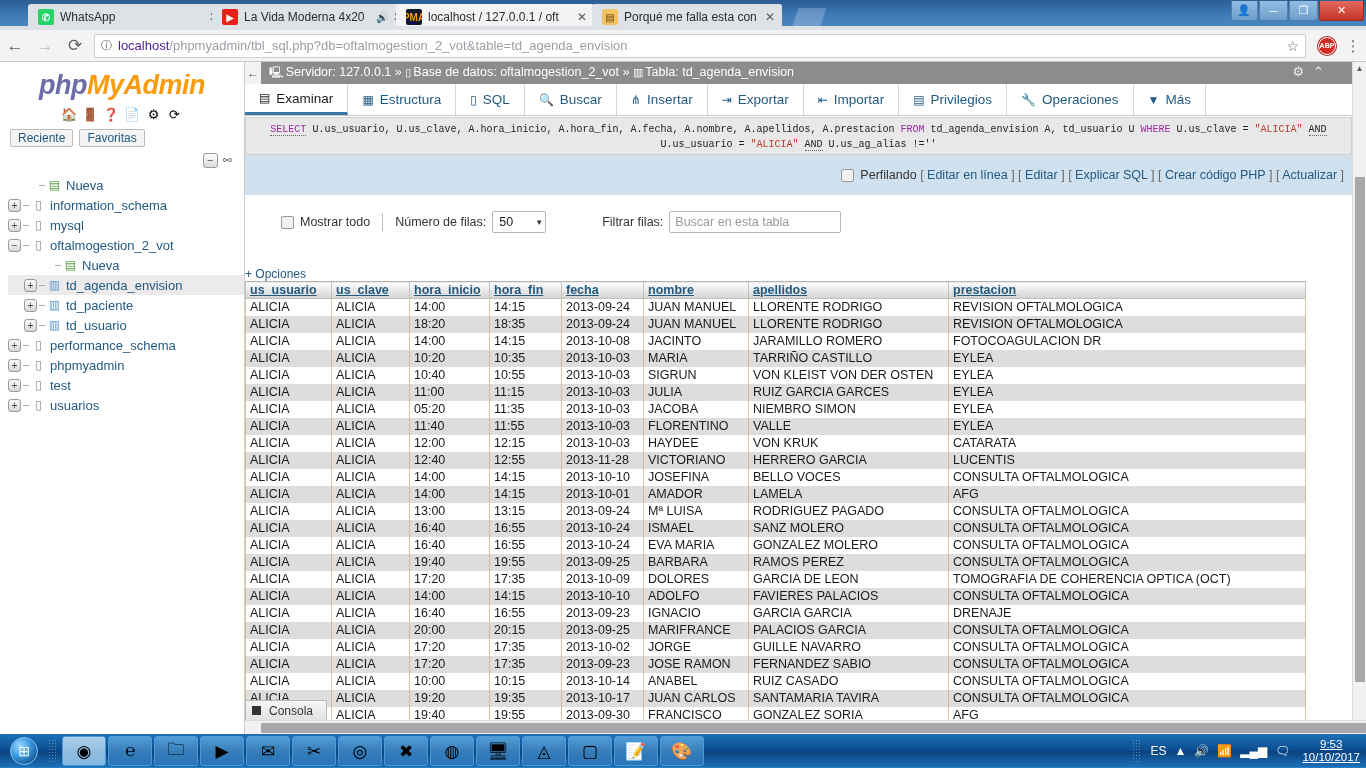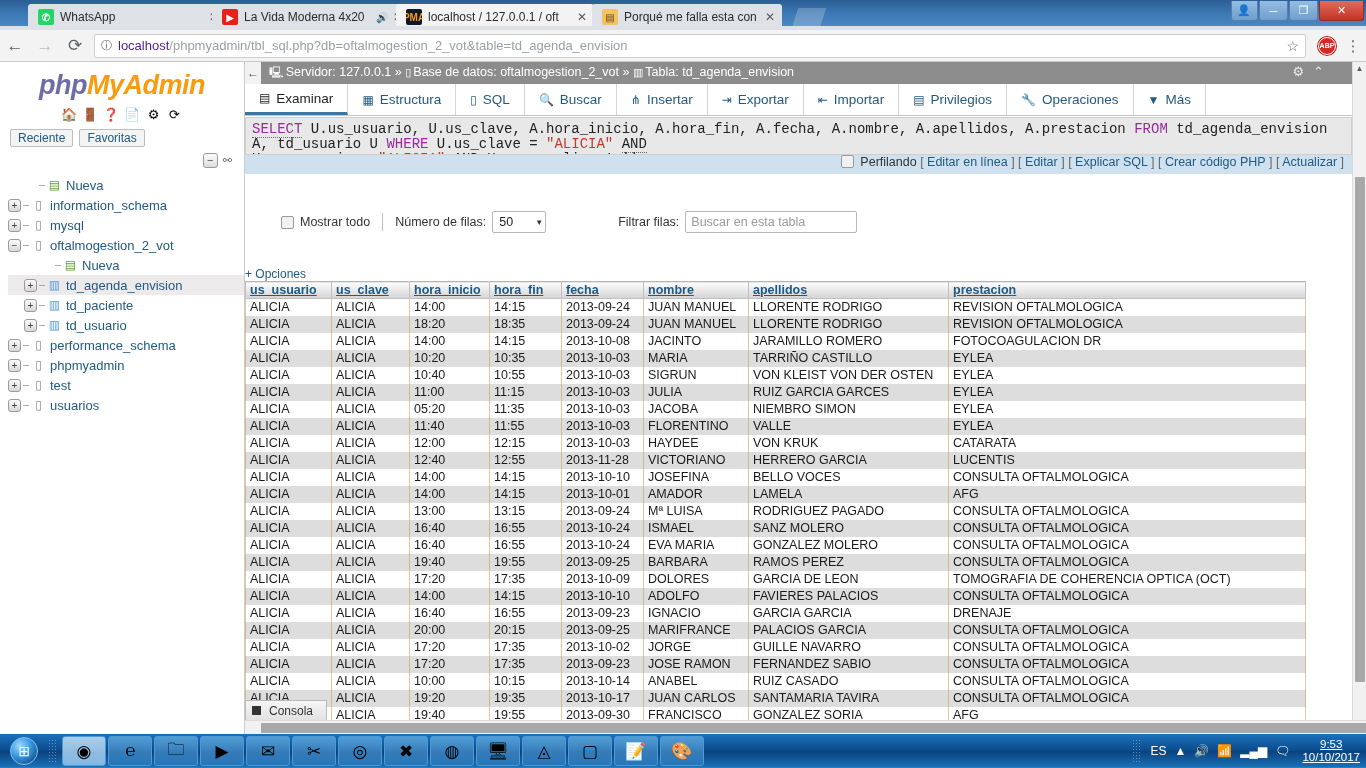--- a/index.html
+++ b/index.html
@@ -170,30 +170,30 @@
     height:31px; display:flex; align-items:center; gap:6px;
     padding:0 14px; font-size:13.5px; color:#235a81;
     border-right:1px solid #d6d6d6; background:#fff; white-space:nowrap;
   }
   .ptab.active { color:#1d1d1d; border-bottom:3px solid #3a77a5; font-weight:normal; }
   .ptab .ticon { font-size:12px; }
 
   #sqlbox {
     position:absolute; left:0; top:55px; width:1107px; height:38px;
     background:#e8e8e8; border:1px solid #cfcfcf;
-    font-family:"Liberation Mono", monospace; font-size:14px;
-    padding:4px 6px; line-height:15px; color:#222; overflow:hidden;
+    font-family:"Liberation Mono", monospace; font-size:10px;
+    padding:4px 24px; line-height:15px; color:#222; overflow:hidden;text-align:center;
   }
   .kw { color:#9a29a0; }
   .str { color:#c0392b; }
   .dotted { border-bottom:1px dotted #666; }
 
   #sqlactions {
-    position:absolute; left:0; top:93px; width:1107px; height:19px;
-    background:#cfe0ef; display:flex; align-items:flex-start; justify-content:flex-end;
+    position:absolute; left:0; top:93px; width:1107px; height:40px;
+    background:#cfe0ef; display:flex; align-items:center; justify-content:flex-end;
     padding-right:8px; font-size:12.5px; color:#333;
   }
   #sqlactions a { color:#235a81; text-decoration:none; }
   #sqlactions .sep { color:#666; }
   #perf-check { margin-right:6px; }
   input[type=checkbox] {
     width:13px; height:13px; vertical-align:-2px; margin:0;
     -webkit-appearance:none; appearance:none;
     border:1px solid #9a9a9a; background:#f1f1f1; border-radius:2px;
   }
@@ -530,21 +530,21 @@
         <span>Mostrar todo</span>
       </div>
       <div id="vline"></div>
       <div class="grp">
         <span>Número de filas:</span>
         <div id="rowselect">
           <span>50</span>
           <span class="caret">▼</span>
         </div>
       </div>
-      <div class="grp" style="margin-left:72px;">
+      <div class="grp" style="margin-left:56px;">
         <span>Filtrar filas:</span>
         <div id="filterinput">
           <span>Buscar en esta tabla</span>
         </div>
       </div>
     </div>
 
     <div id="opciones">+ Opciones</div>
 
     <div id="results">

